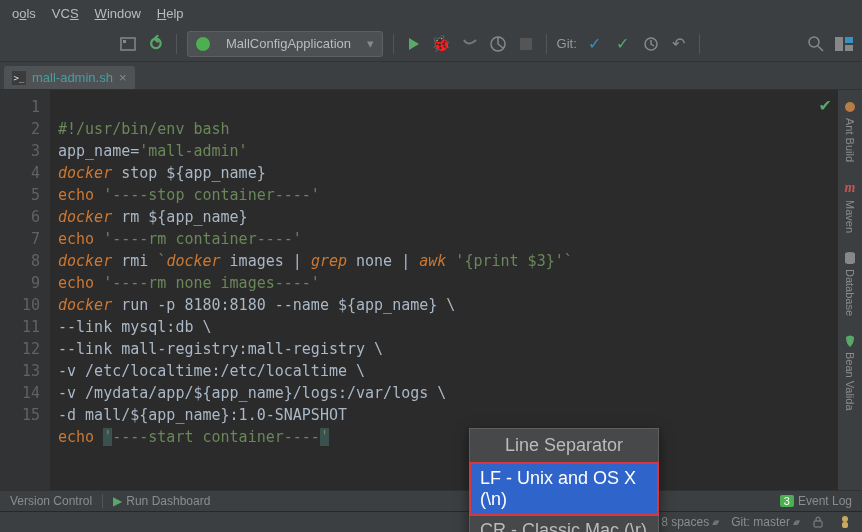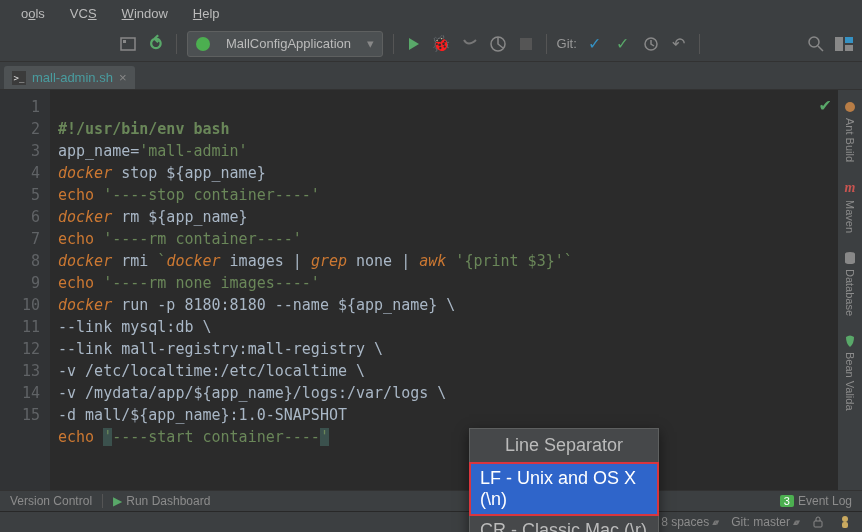--- a/index.html
+++ b/index.html
@@ -15,21 +15,21 @@
   }
   .menubar {
     height: 26px;
     background: #3c3f41;
     display: flex;
     align-items: center;
     padding: 0 4px;
     color: #bbbbbb;
     font-size: 13px;
   }
-  .menubar .menu-item { padding: 2px 8px; cursor: pointer; margin-left: 9px; }
+  .menubar .menu-item { padding: 2px 8px; cursor: pointer; }
   .menubar .menu-item u { text-decoration: underline; }
 
   .toolbar {
     height: 36px;
     background: #3c3f41;
     display: flex;
     align-items: center;
     padding: 0 8px 0 118px;
     gap: 8px;
     border-bottom: 1px solid #323232;
@@ -238,21 +238,21 @@
     <div>8</div>
     <div>9</div>
     <div>10</div>
     <div>11</div>
     <div>12</div>
     <div>13</div>
     <div>14</div>
     <div>15</div>
   </div>
   <div class="code">
-<span class="str" style="font-weight:bold;">#!/usr/bin/env bash</span>
+<span class="str" style="font-weight:normal;">#!/usr/bin/env bash</span>
 <span>app_name=</span><span class="str">'mall-admin'</span>
 <span class="kw-doc">docker</span><span> stop ${app_name}</span>
 <span class="kw-or">echo</span><span class="str"> '----stop container----'</span>
 <span class="kw-doc">docker</span><span> rm ${app_name}</span>
 <span class="kw-or">echo</span><span class="str"> '----rm container----'</span>
 <span class="kw-doc">docker</span><span> rmi </span><span class="cmd-sub">`</span><span class="kw-doc">docker</span><span> images | </span><span class="kw-doc">grep</span><span> none | </span><span class="kw-doc">awk</span><span class="str"> '{print $3}'</span><span class="cmd-sub">`</span>
 <span class="kw-or">echo</span><span class="str"> '----rm none images----'</span>
 <span class="kw-doc">docker</span><span> run -p 8180:8180 --name ${app_name} \</span>
 <span>--link mysql:db \</span>
 <span>--link mall-registry:mall-registry \</span>

